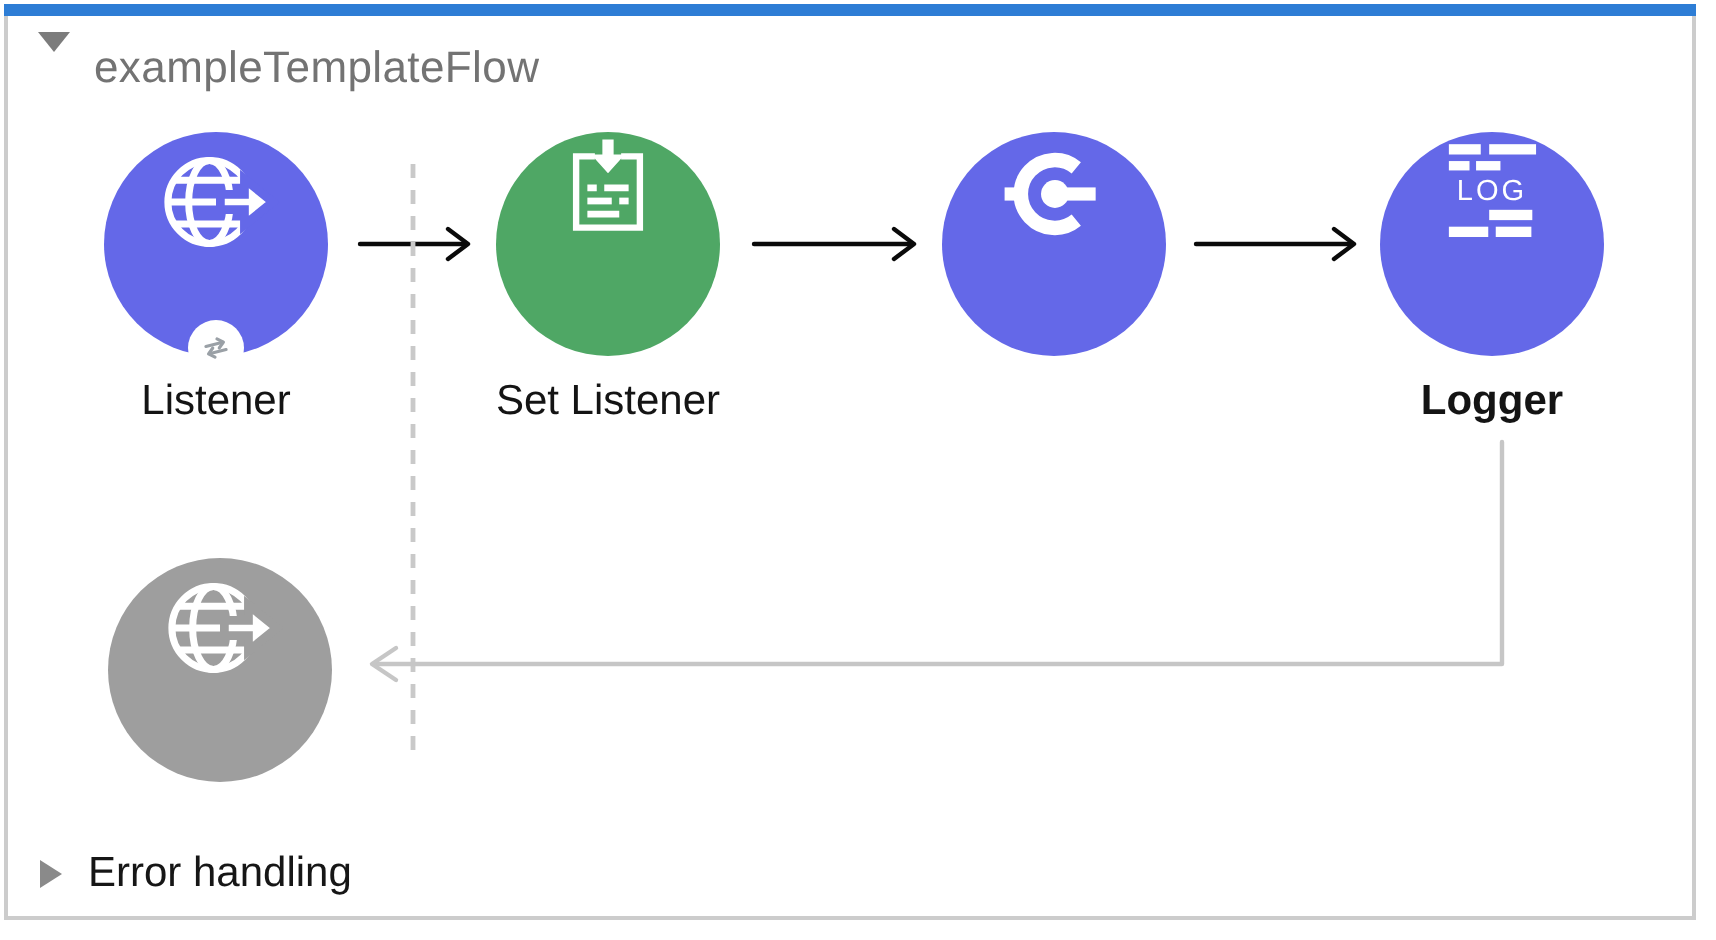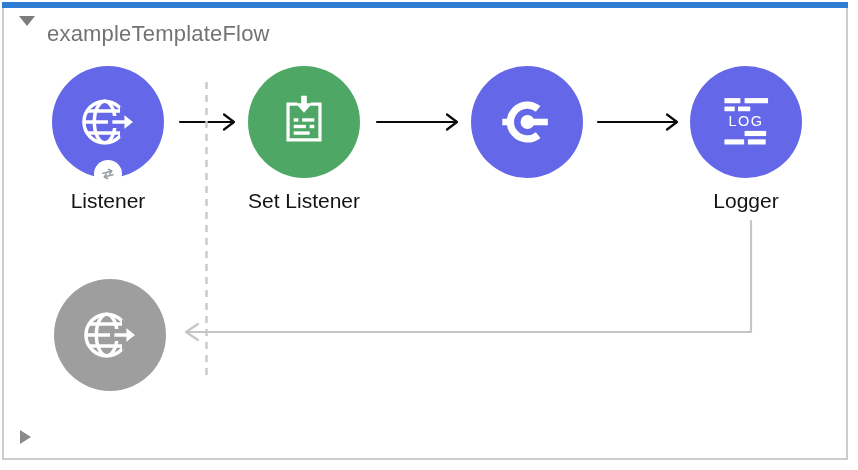--- a/index.html
+++ b/index.html
@@ -9,21 +9,21 @@
     border:2px solid #cccccc;border-top:none;background:#ffffff;}
   .topbar{position:absolute;left:2px;top:2px;width:846px;height:6px;background:#2d7dd5;}
   .flow-title{position:absolute;left:47px;top:10px;font-size:22px;color:#737373;letter-spacing:.2px;margin-top:11px;}
   .tri-down{position:absolute;left:19px;top:16px;width:0;height:0;
     border-left:8px solid transparent;border-right:8px solid transparent;border-top:10px solid #7c7c7c;}
   .tri-right{position:absolute;left:20px;top:430px;width:0;height:0;
     border-top:7px solid transparent;border-bottom:7px solid transparent;border-left:11px solid #8a8a8a;}
   .error-label{position:absolute;left:44px;top:425px;font-size:21px;color:#161616;}
   .connectors{position:absolute;left:0;top:0;width:858px;height:470px;z-index:1;}
   .node{position:absolute;width:112px;height:112px;border-radius:50%;
-    display:flex;align-items:center;justify-content:center;z-index:2;}
+    display:flex;align-items:flex-start;justify-content:center;z-index:2;}
   .node.blue{background:#6468e8;--bg:#6468e8;}
   .node.green{background:#4fa765;--bg:#4fa765;}
   .node.gray{background:#9e9e9e;--bg:#9e9e9e;}
   .node-label{position:absolute;width:220px;text-align:center;font-size:21px;color:#141414;z-index:2;}
   .badge{position:absolute;left:42px;top:94px;width:28px;height:28px;border-radius:50%;
     background:#ffffff;display:flex;align-items:center;justify-content:center;z-index:3;}
   .log-text{font-family:"Liberation Sans", sans-serif;font-weight:400;letter-spacing:1.6px;
     font-size:15.5px;fill:#ffffff;}
 </style>
 </head>
@@ -110,30 +110,31 @@
       <rect x="9" y="6.5" width="17" height="5.5" fill="#ffffff"></rect>
       <rect x="30.5" y="6.5" width="25" height="5.5" fill="#ffffff"></rect>
       <rect x="9" y="15.5" width="11" height="5" fill="#ffffff"></rect>
       <rect x="23.5" y="15.5" width="13" height="5" fill="#ffffff"></rect>
       <text x="32" y="36.5" text-anchor="middle" class="log-text">LOG</text>
       <rect x="30.5" y="41.5" width="23" height="5.5" fill="#ffffff"></rect>
       <rect x="9" y="50.5" width="21" height="5.5" fill="#ffffff"></rect>
       <rect x="34" y="50.5" width="19" height="5.5" fill="#ffffff"></rect>
     </svg>
   </div>
-  <div class="node-label" style="left:636px;top:189px;">Logger</div>
+  <div class="node-label" style="left:636px;top:189px;font-weight:bold;">Logger</div>
 
   <div class="node gray" style="left:54px;top:279px;">
     <svg width="70" height="70" viewBox="0 0 64 64">
       <g stroke="#ffffff" stroke-width="3.2" fill="none">
         <circle cx="29" cy="32" r="19"></circle>
         <ellipse cx="29" cy="32" rx="9.5" ry="19"></ellipse>
         <line x1="13" y1="22" x2="45" y2="22"></line>
         <line x1="10" y1="32" x2="48" y2="32"></line>
         <line x1="13" y1="42" x2="45" y2="42"></line>
       </g>
       <path d="M34 28.5 h11 v-7 l13 10.5 -13 10.5 v-7 h-11 z" fill="#ffffff" stroke="var(--bg)" stroke-width="4"></path>
     </svg>
   </div>
 
   <div class="tri-right"></div>
+  <div class="error-label">Error handling</div>
 
 </div>
 
 </body></html>

